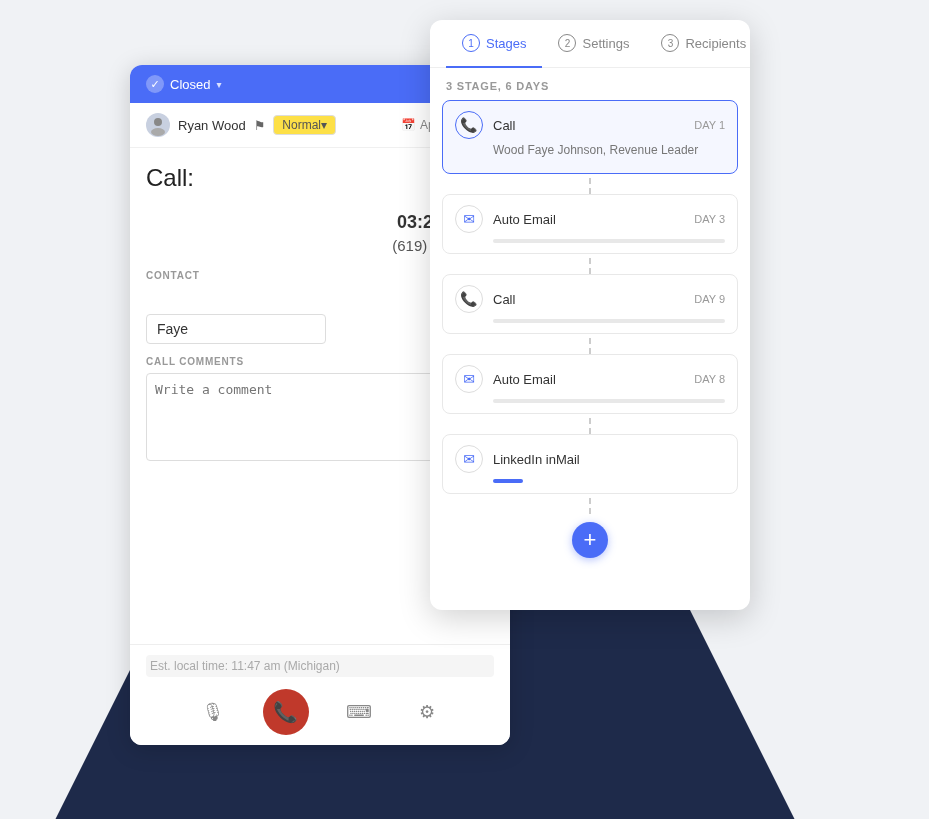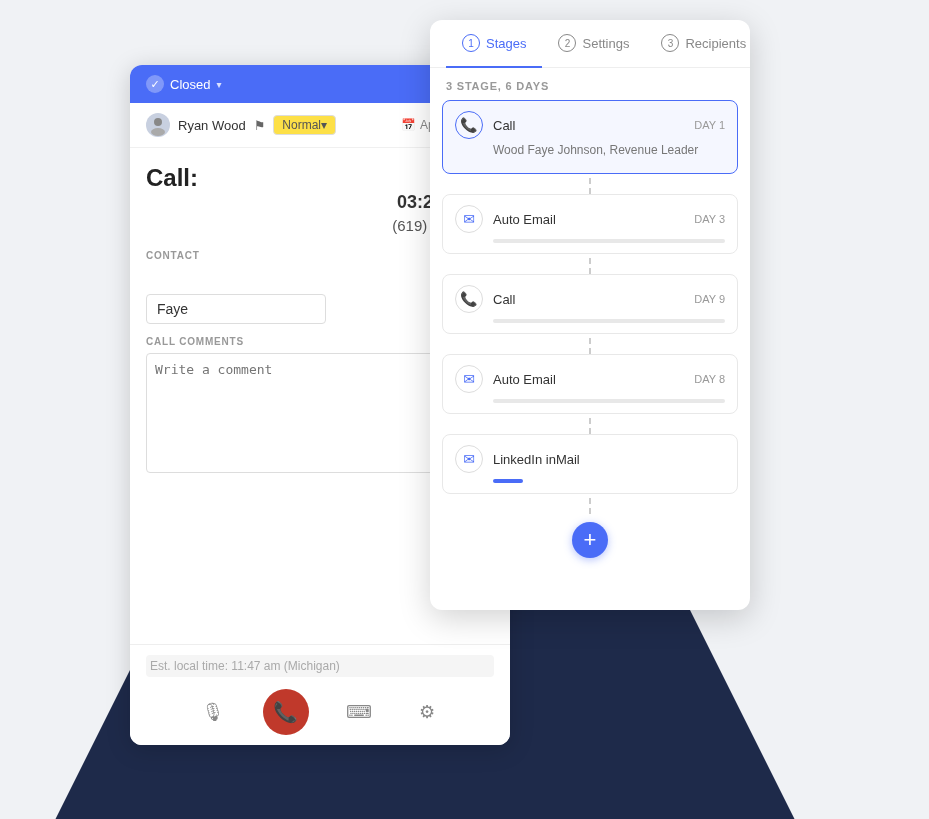--- a/index.html
+++ b/index.html
@@ -131,22 +131,23 @@
       align-items: center;
       gap: 4px;
     }
 
     .call-panel-body {
       padding: 16px;
     }
 
     .call-title {
       font-size: 24px;
-      font-weight: 700;
+      font-weight: 400;
       color: #222;
+      margin-bottom: 20px;
     }
 
     .call-duration-row {
       text-align: right;
       margin-bottom: 4px;
     }
 
     .call-duration {
       font-size: 18px;
       font-weight: 600;
@@ -208,21 +209,21 @@
     }
 
     .comments-textarea {
       width: 100%;
       border: 1px solid #ddd;
       border-radius: 4px;
       padding: 8px;
       font-size: 13px;
       color: #bbb;
       resize: none;
-      height: 120px;
+      height: 88px;
     }
 
     .call-panel-footer {
       position: absolute;
       bottom: 0;
       left: 0;
       right: 0;
       background: #fff;
       border-top: 1px solid #eee;
       padding: 10px 16px;

